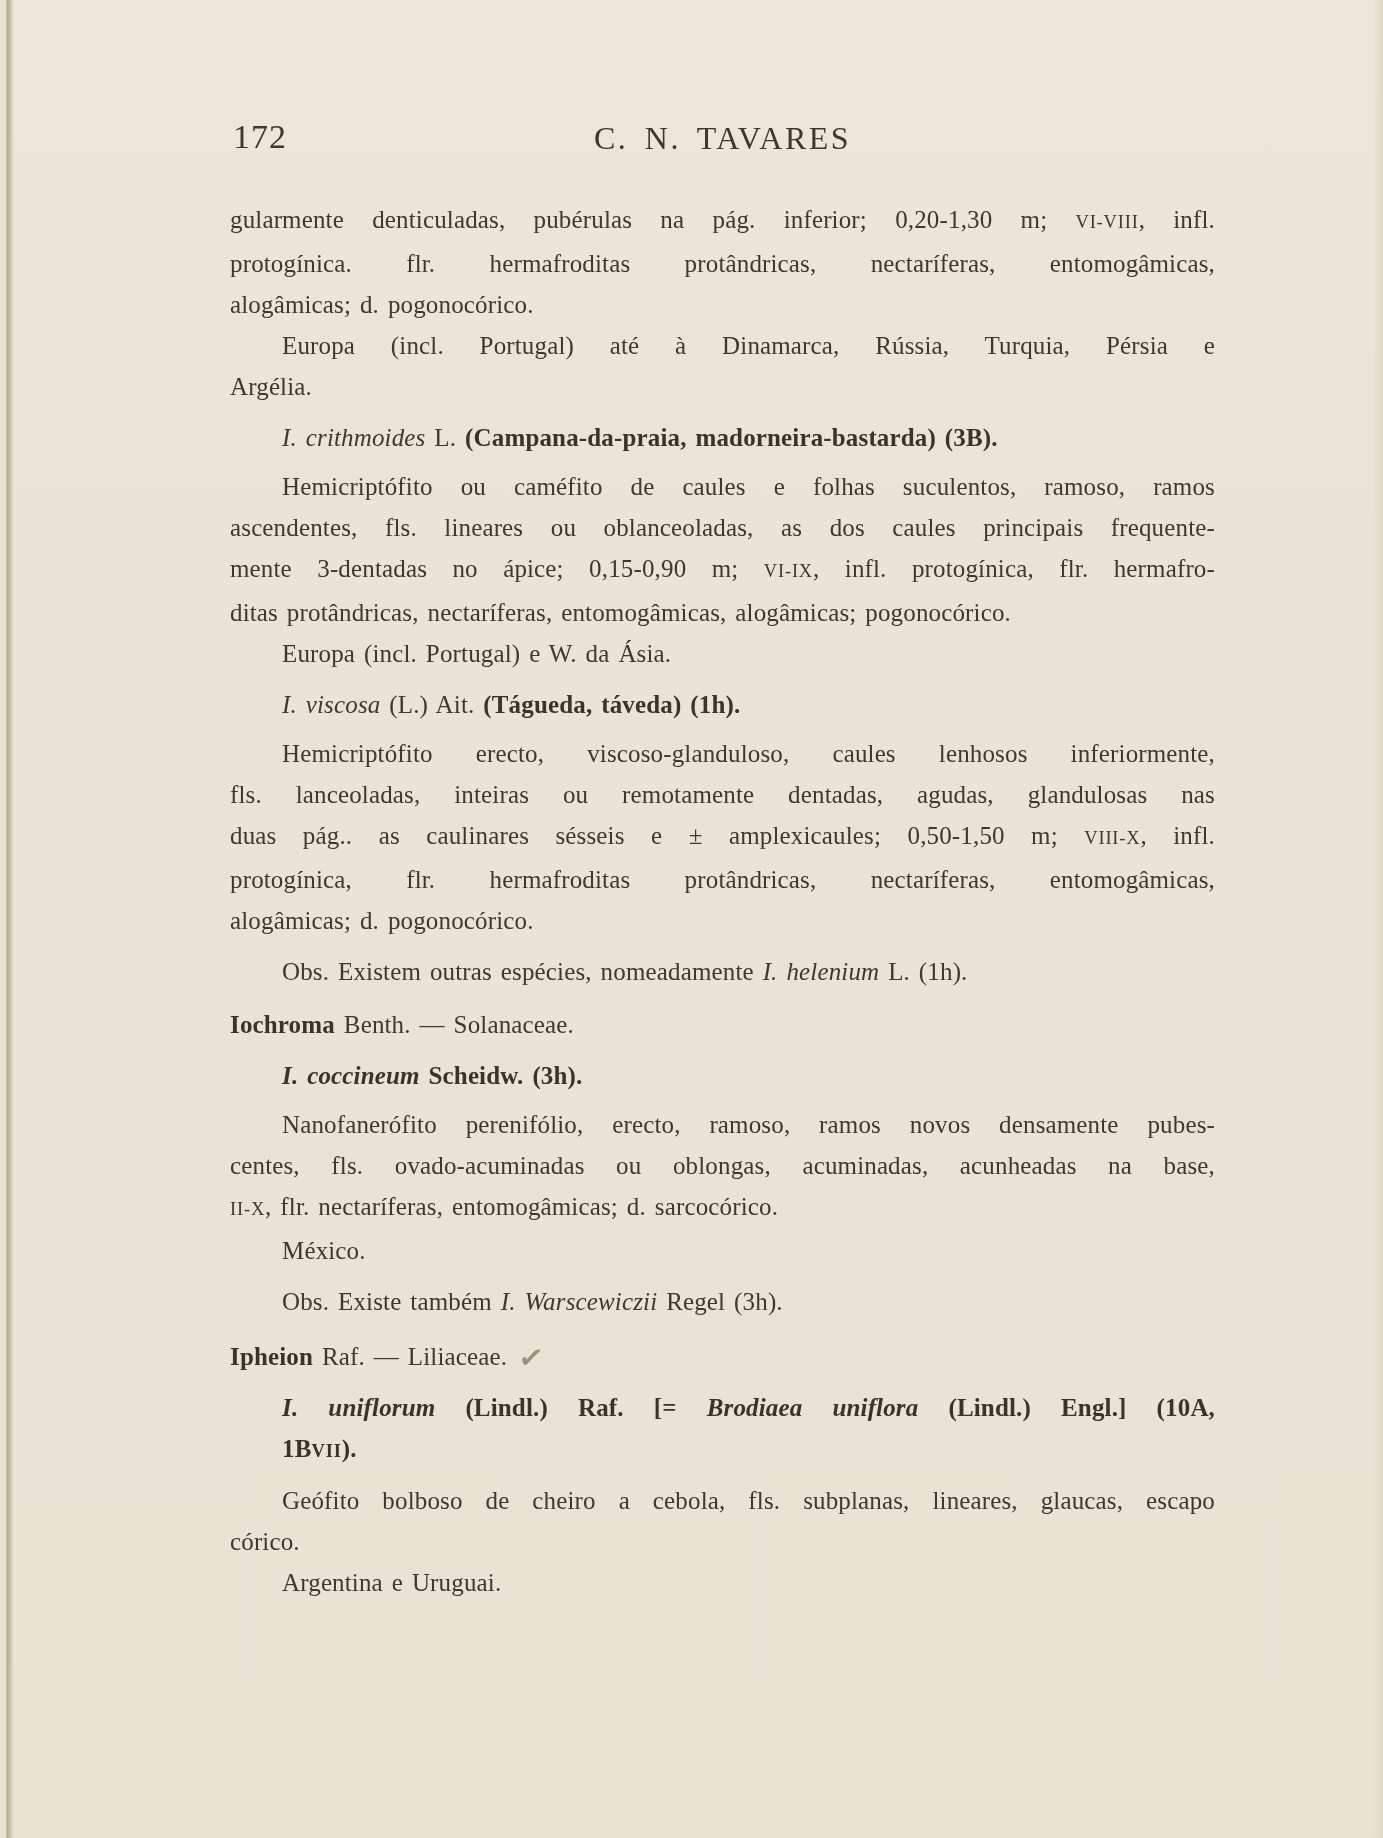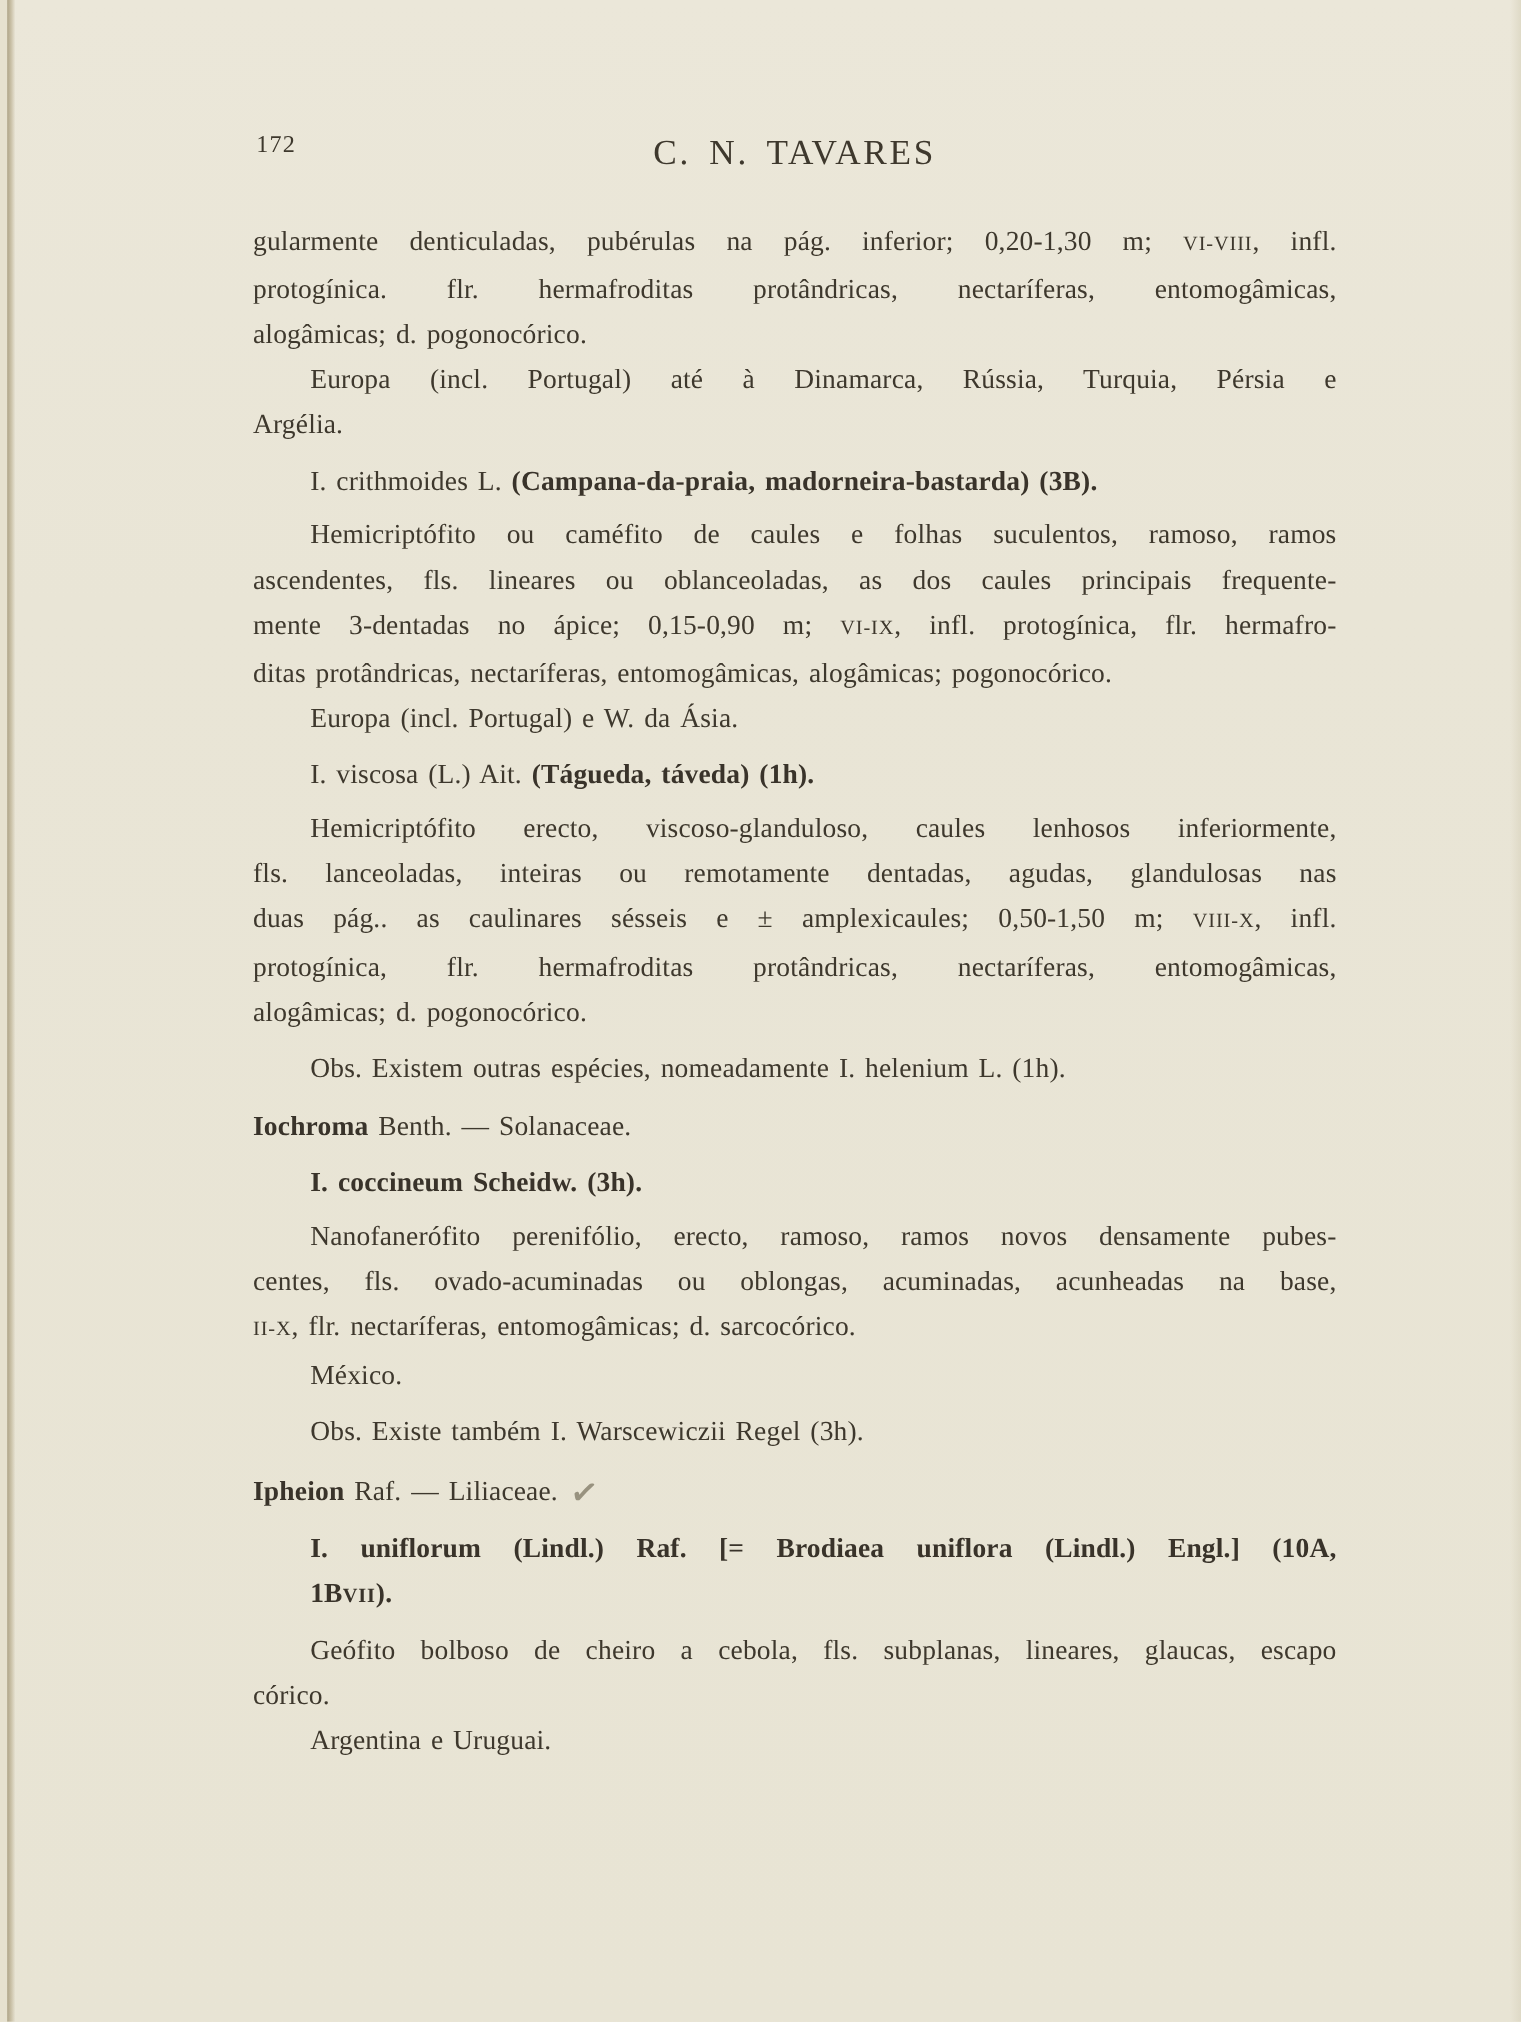--- a/index.html
+++ b/index.html
@@ -18,36 +18,36 @@
   }
   .content {
     position: absolute;
     left: 230px;
     top: 118px;
     width: 985px;
   }
   .running-head { position: relative; height: 34px; }
   .pgnum {
     position: absolute; left: 3px; top: 0;
-    font-size: 22px; letter-spacing: 1px;
+    font-size: 34px; letter-spacing: 1px;
   }
   .rtitle {
     position: absolute; left: 50%; transform: translateX(-50%); top: 2px;
     font-size: 32px; letter-spacing: 2.5px; word-spacing: 6px;
   }
   .body-text { margin-top: 47px; font-size: 25px; line-height: 41px; }
   .block { margin: 0; }
   .species { margin: 10px 0 8px; }
   .genus   { margin: 12px 0 6px; }
   .obs     { margin: 10px 0 4px; }
   .line { letter-spacing: 0.15px; }
   .just { text-align: justify; text-align-last: justify; }
   .left { text-align: left; word-spacing: 2.5px; }
   .ind  { padding-left: 52px; }
-  .i  { }
+  .i  { font-style: italic; }
   .b  { font-weight: bold; color: #39332a; }
   .c  { font-size: 0.74em; letter-spacing: 0.8px; }
   .k  {
     display: inline-block;
     color: #98927f;
     font-size: 30px;
     margin-left: 12px;
     transform: rotate(8deg) translateY(3px);
     font-weight: bold;
   }

